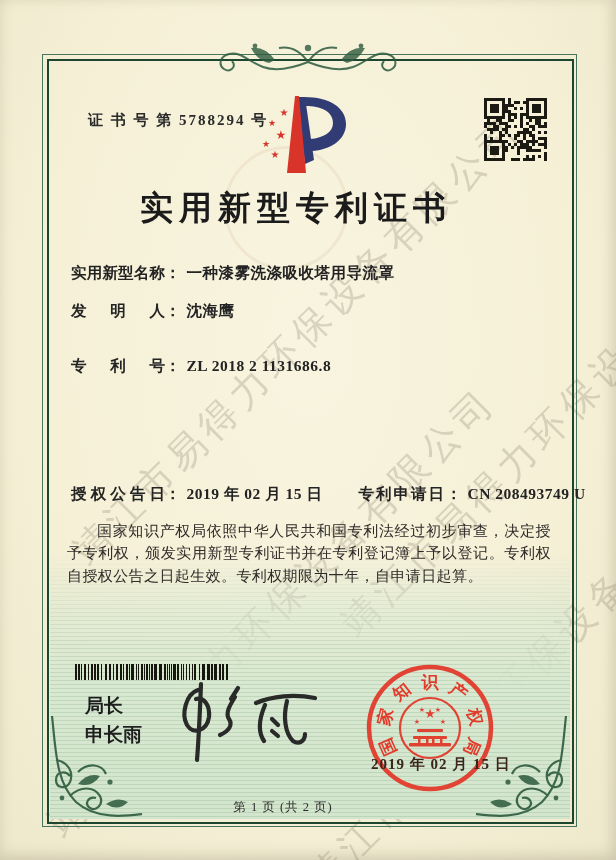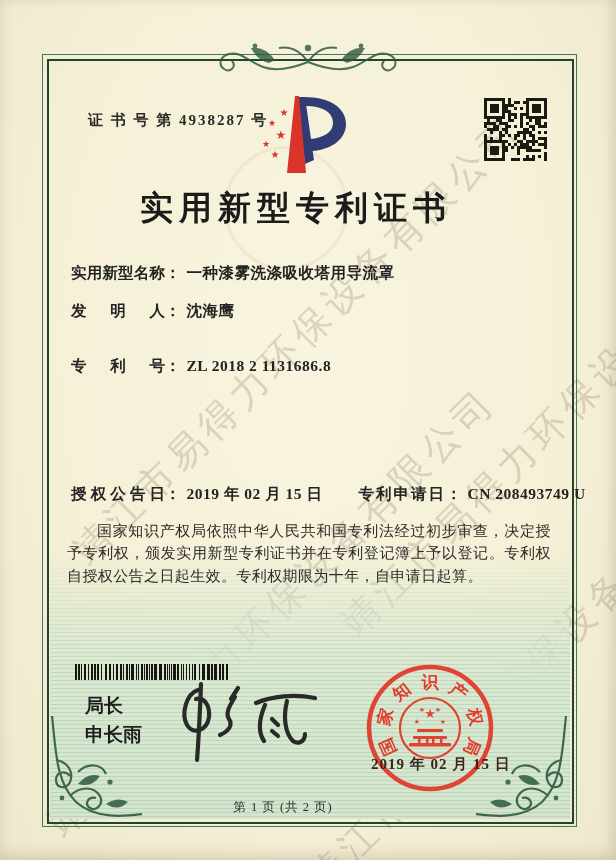--- a/index.html
+++ b/index.html
@@ -139,21 +139,21 @@
     <g fill="#2d5a3e" opacity="0.85">
       <path d="M30,72 q10,-12 22,-8 q-8,12 -22,8 z"></path>
       <path d="M58,92 q12,-8 22,-2 q-10,10 -22,2 z"></path>
       <circle cx="62" cy="70" r="2.6"></circle>
         <circle cx="14" cy="86" r="2.4"></circle>
     </g>
   </svg>
 
   <div class="ghost-seal"></div>
 
-  <div class="cert-no">证 书 号 第 4938287 号</div>
+  <div class="cert-no">证 书 号 第 5788294 号</div>
 
   <svg class="logo" viewBox="0 0 94 84">
     <polygon points="37,3 45,3 54,66 45,70" fill="#313c75"></polygon>
     <path d="M44,3 C70,3 86,14 86,30 C86,46 70,56 52,57 L50,45 C64,44 73,38 73,29 C73,17 60,12 46,12 Z" fill="#313c75"></path>
     <polygon points="35,2 39,2 46,79 27,79" fill="#d8342a"></polygon>
     <g fill="#d8342a" text-anchor="middle" font-family="'DejaVu Sans',sans-serif">
       <text x="24" y="22" font-size="10">★</text>
       <text x="12" y="32" font-size="9">★</text>
       <text x="21" y="45" font-size="12">★</text>
       <text x="6" y="53" font-size="9">★</text>

